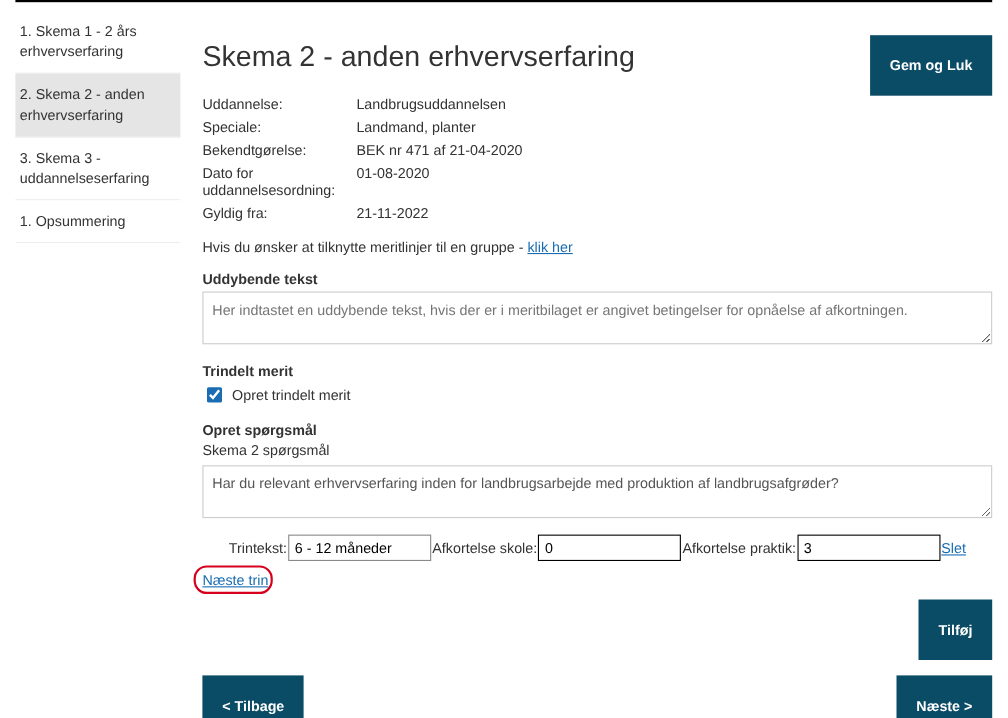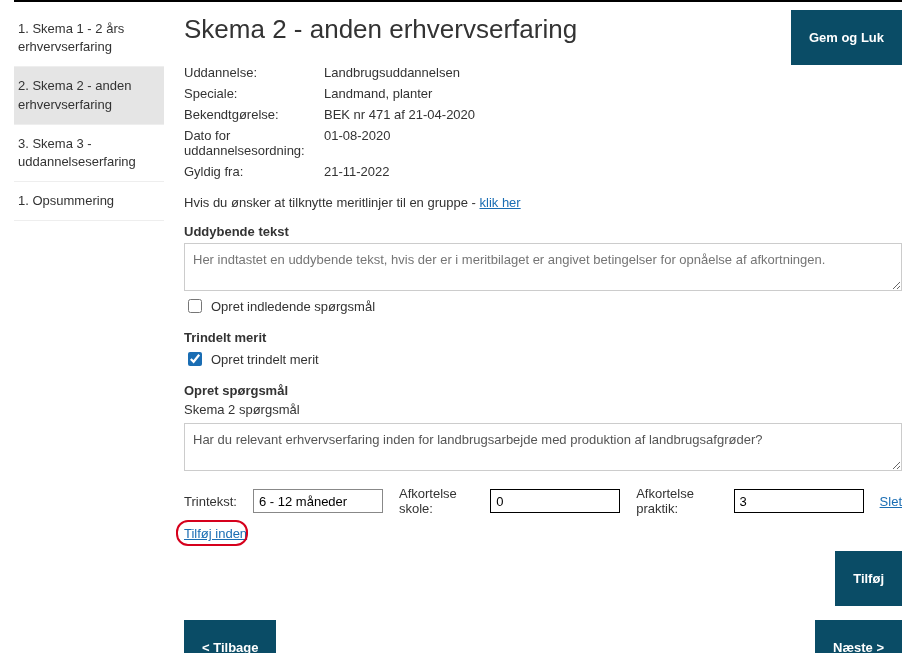--- a/index.html
+++ b/index.html
@@ -36,20 +36,21 @@
   }
   .main {
     flex: 1;
     min-width: 0;
   }
   .header-row {
     display: flex;
     justify-content: space-between;
     align-items: flex-start;
     gap: 12px;
+    margin-top: 22px;
   }
   h1 {
     margin: 4px 0 16px 0;
     font-size: 26px;
     font-weight: 400;
     color: #333;
   }
   .btn {
     background: #0a4c66;
     color: #fff;
@@ -92,24 +93,25 @@
     font-size: 13px;
     margin-top: 2px;
   }
   .checkbox-row input[type=checkbox] {
     width: 14px; height: 14px;
     accent-color: #1a6db3;
   }
   .trin-row {
     display: flex;
     align-items: center;
-    gap: 16px;
+    gap: 1px;
     margin-top: 12px;
     font-size: 13px;
     flex-wrap: nowrap;
+    margin-left: 24px;
   }
   .trin-row input[type=text] {
     border: 1px solid #000;
     padding: 3px 5px;
     font-size: 13px;
     height: 24px;
   }
   input.w-trin { width: 130px; border: 1px solid #888 !important; }
   input.w-afk  { width: 130px; }
   .annot {
@@ -183,24 +185,20 @@
         <div>21-11-2022</div>
       </div>
 
       <div class="helper-text">
         <span>Hvis du ønsker at tilknytte meritlinjer til en gruppe - </span><a class="link">klik her</a>
       </div>
 
       <div class="section-title">Uddybende tekst</div>
       <textarea rows="2" placeholder="Her indtastet en uddybende tekst, hvis der er i meritbilaget er angivet betingelser for opnåelse af afkortningen." style=""></textarea>
 
-      <label class="checkbox-row">
-        <input type="checkbox" style="">
-        <span>Opret indledende spørgsmål</span>
-      </label>
 
       <div class="section-title">Trindelt merit</div>
       <label class="checkbox-row">
         <input type="checkbox" checked="" style="">
         <span>Opret trindelt merit</span>
       </label>
 
       <div class="section-title">Opret spørgsmål</div>
       <div class="helper-text">Skema 2 spørgsmål</div>
       <textarea rows="2" class="content" style="">Har du relevant erhvervserfaring inden for landbrugsarbejde med produktion af landbrugsafgrøder?</textarea>
@@ -209,21 +207,21 @@
         <span>Trintekst:</span>
         <input type="text" class="w-trin" value="6 - 12 måneder" style="">
         <span>Afkortelse skole:</span>
         <input type="text" class="w-afk" value="0" style="">
         <span>Afkortelse praktik:</span>
         <input type="text" class="w-afk" value="3" style="">
         <a class="link">Slet</a>
       </div>
 
       <div class="annot">
-        <a class="link">Tilføj inden</a>
+        <a class="link">Næste trin</a>
         <div class="annot-circle"></div>
       </div>
 
       <div class="btn-row-right">
         <button class="btn">Tilføj</button>
       </div>
 
       <div class="footer-row">
         <button class="btn">&lt; Tilbage</button>
         <button class="btn">Næste &gt;</button>

